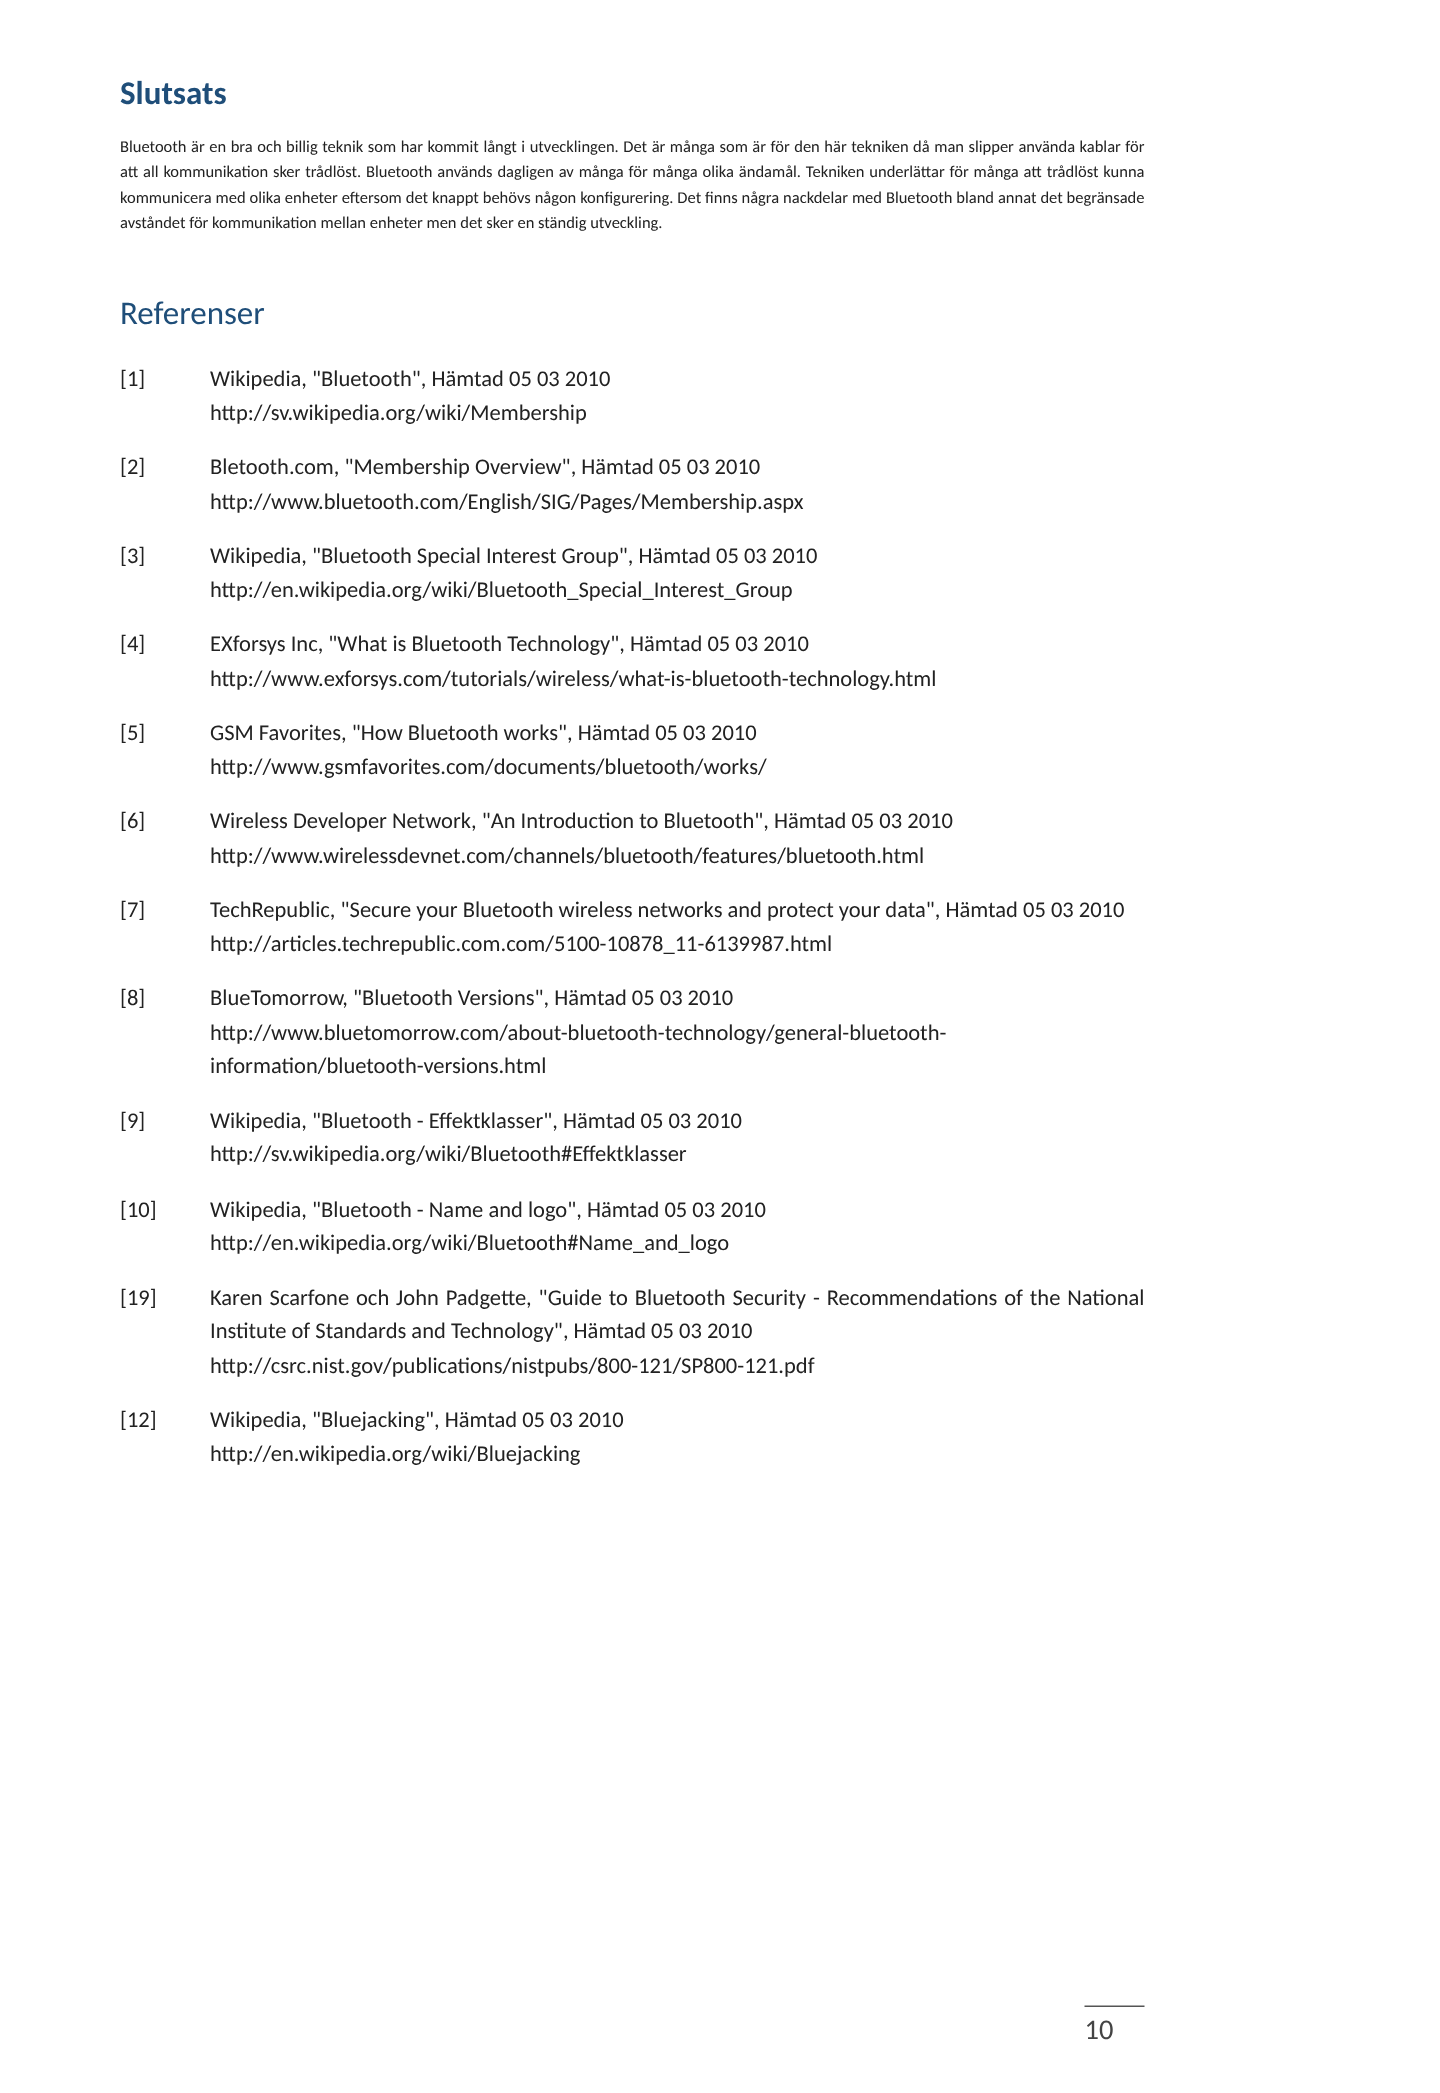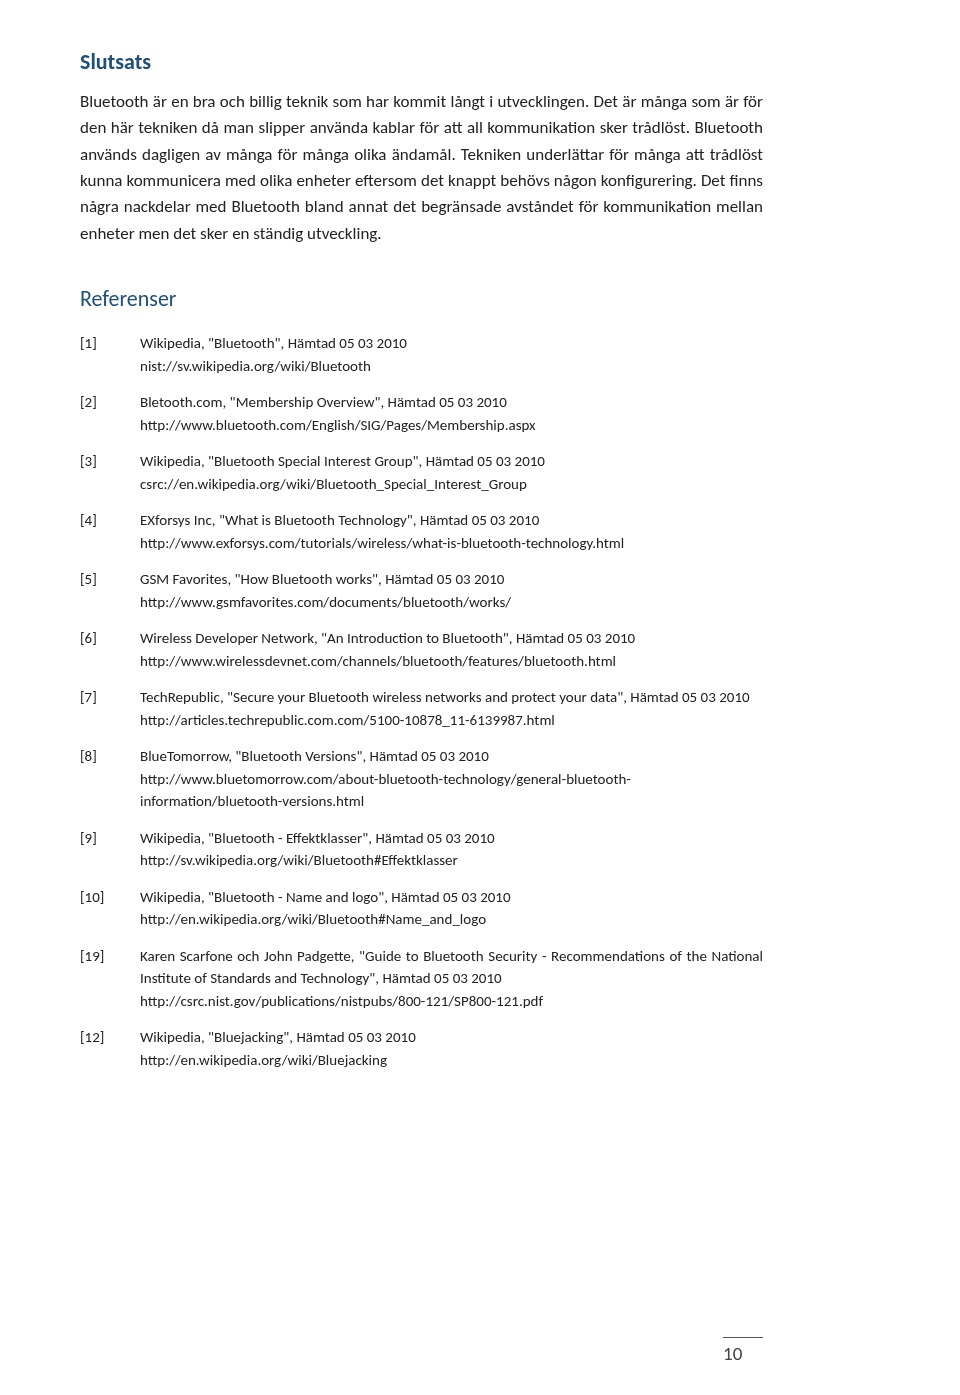--- a/index.html
+++ b/index.html
@@ -21,21 +21,21 @@
       padding: 48px 80px 60px 80px;
       position: relative;
     }
     .slutsats-heading {
       font-size: 22px;
       font-weight: bold;
       color: #1F4E79;
       margin-bottom: 14px;
     }
     .body-paragraph {
-      font-size: 17px;
+      font-size: 11px;
       line-height: 1.55;
       color: #222;
       margin-bottom: 26px;
       text-align: justify;
     }
     .references-section {
       margin-top: 38px;
     }
     .references-heading {
       font-size: 22px;
@@ -93,29 +93,29 @@
     <h2 class="slutsats-heading">Slutsats</h2>
     <p class="body-paragraph">Bluetooth är en bra och billig teknik som har kommit långt i utvecklingen. Det är många som är för den här tekniken då man slipper använda kablar för att all kommunikation sker trådlöst. Bluetooth används dagligen av många för många olika ändamål. Tekniken underlättar för många att trådlöst kunna kommunicera med olika enheter eftersom det knappt behövs någon konfigurering. Det finns några nackdelar med Bluetooth bland annat det begränsade avståndet för kommunikation mellan enheter men det sker en ständig utveckling.</p>
   </div>
 
   <div class="references-section">
     <h2 class="references-heading">Referenser</h2>
     <table class="ref-table">
       <tbody id="ref-body">
       <tr>
             <td class="ref-num">[1]</td>
-            <td class="ref-content"><span>Wikipedia, "Bluetooth", Hämtad 05 03 2010</span><br><span class="ref-link">nist://sv.wikipedia.org/wiki/Bluetooth</span></td>
+            <td class="ref-content"><span>Wikipedia, "Bluetooth", Hämtad 05 03 2010</span><br><span class="ref-link">http://sv.wikipedia.org/wiki/Membership</span></td>
           </tr>
           <tr>
             <td class="ref-num">[2]</td>
             <td class="ref-content"><span>Bletooth.com, "Membership Overview", Hämtad 05 03 2010</span><br><span class="ref-link">http://www.bluetooth.com/English/SIG/Pages/Membership.aspx</span></td>
           </tr>
           <tr>
             <td class="ref-num">[3]</td>
-            <td class="ref-content"><span>Wikipedia, "Bluetooth Special Interest Group", Hämtad 05 03 2010</span><br><span class="ref-link">csrc://en.wikipedia.org/wiki/Bluetooth_Special_Interest_Group</span></td>
+            <td class="ref-content"><span>Wikipedia, "Bluetooth Special Interest Group", Hämtad 05 03 2010</span><br><span class="ref-link">http://en.wikipedia.org/wiki/Bluetooth_Special_Interest_Group</span></td>
           </tr>
           <tr>
             <td class="ref-num">[4]</td>
             <td class="ref-content"><span>EXforsys Inc, "What is Bluetooth Technology", Hämtad 05 03 2010</span><br><span class="ref-link">http://www.exforsys.com/tutorials/wireless/what-is-bluetooth-technology.html</span></td>
           </tr>
           <tr>
             <td class="ref-num">[5]</td>
             <td class="ref-content"><span>GSM Favorites, "How Bluetooth works", Hämtad 05 03 2010</span><br><span class="ref-link">http://www.gsmfavorites.com/documents/bluetooth/works/</span></td>
           </tr>
           <tr>

